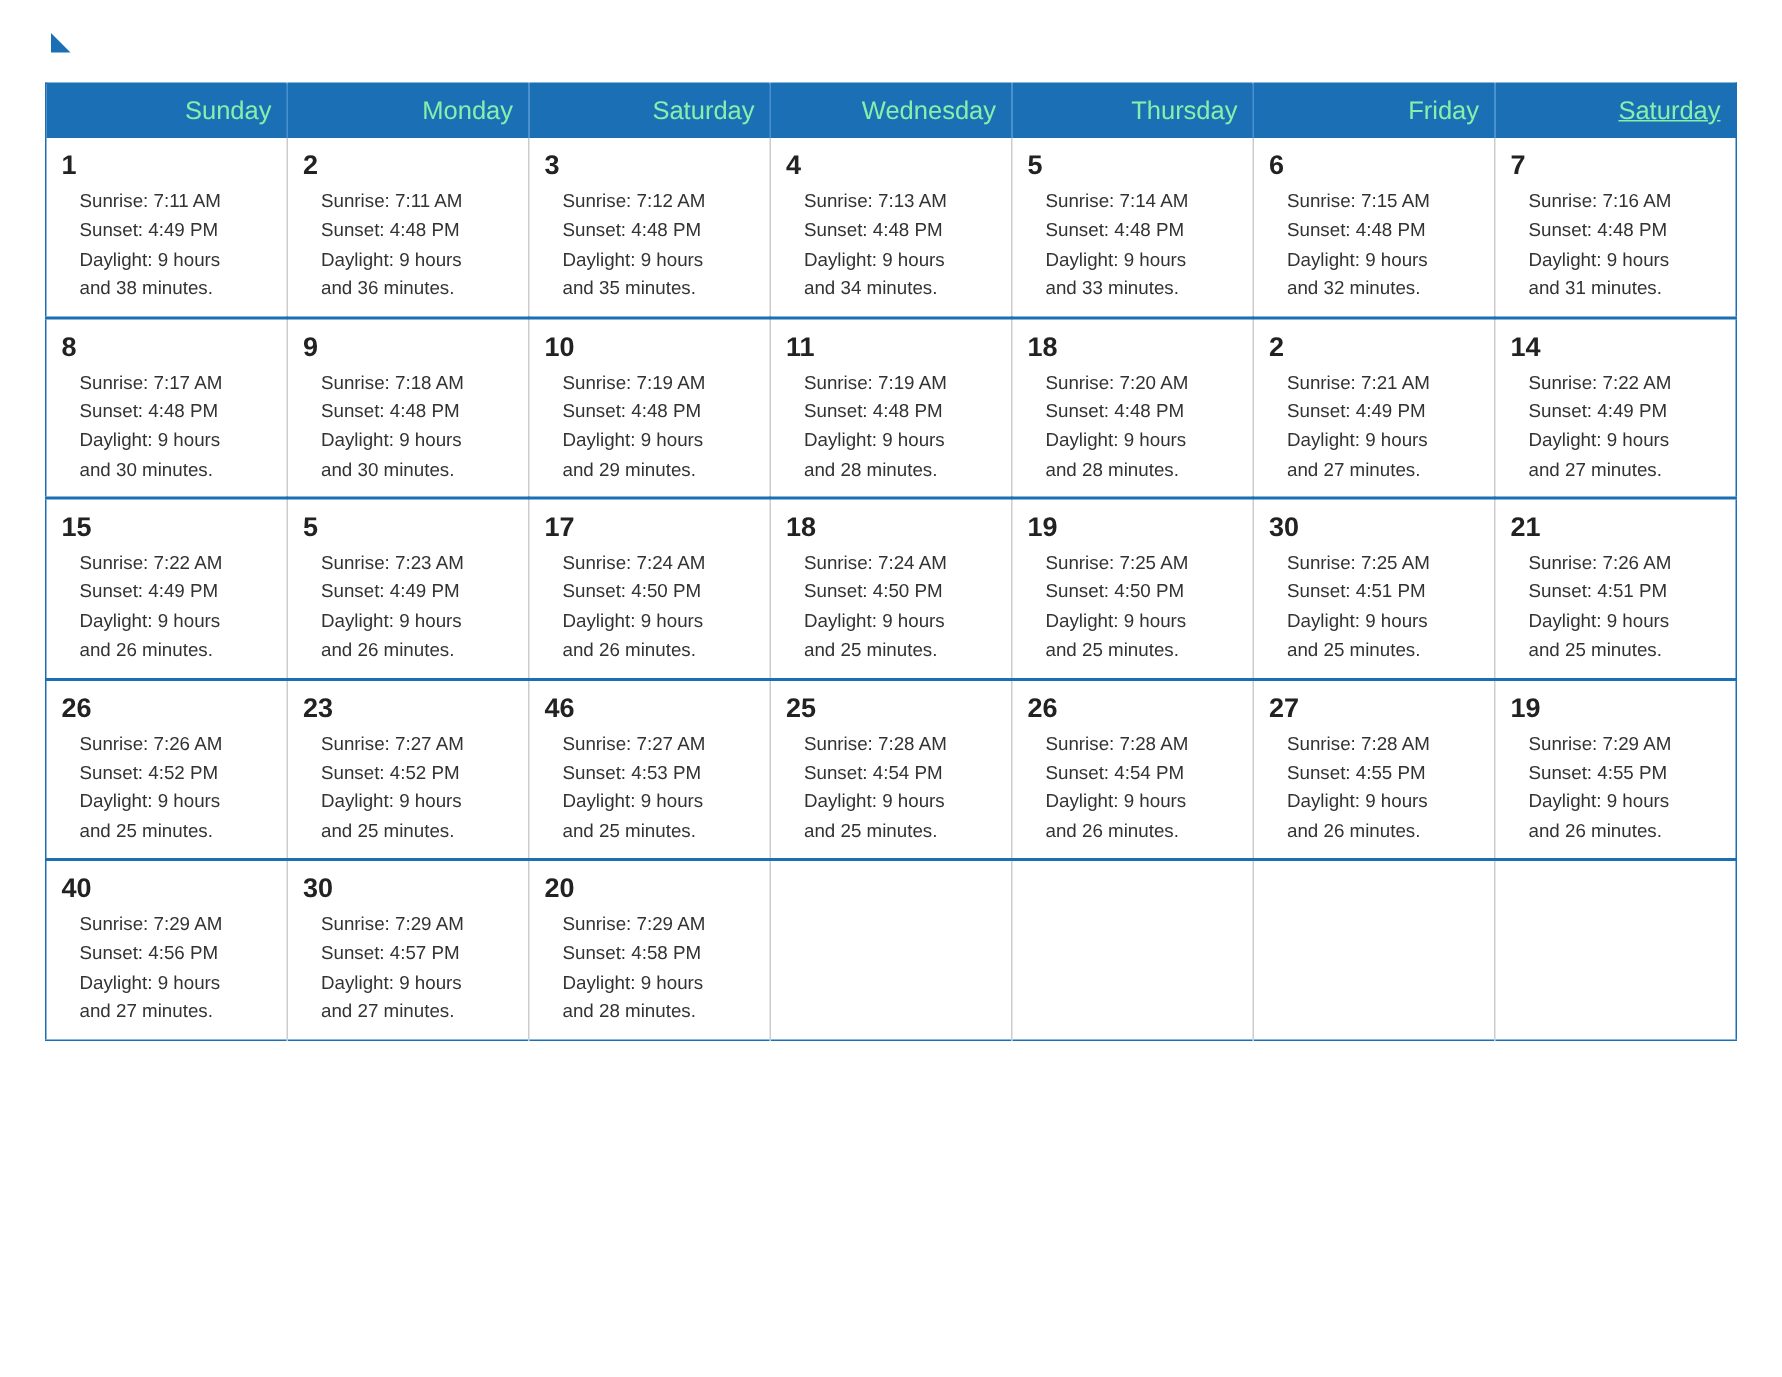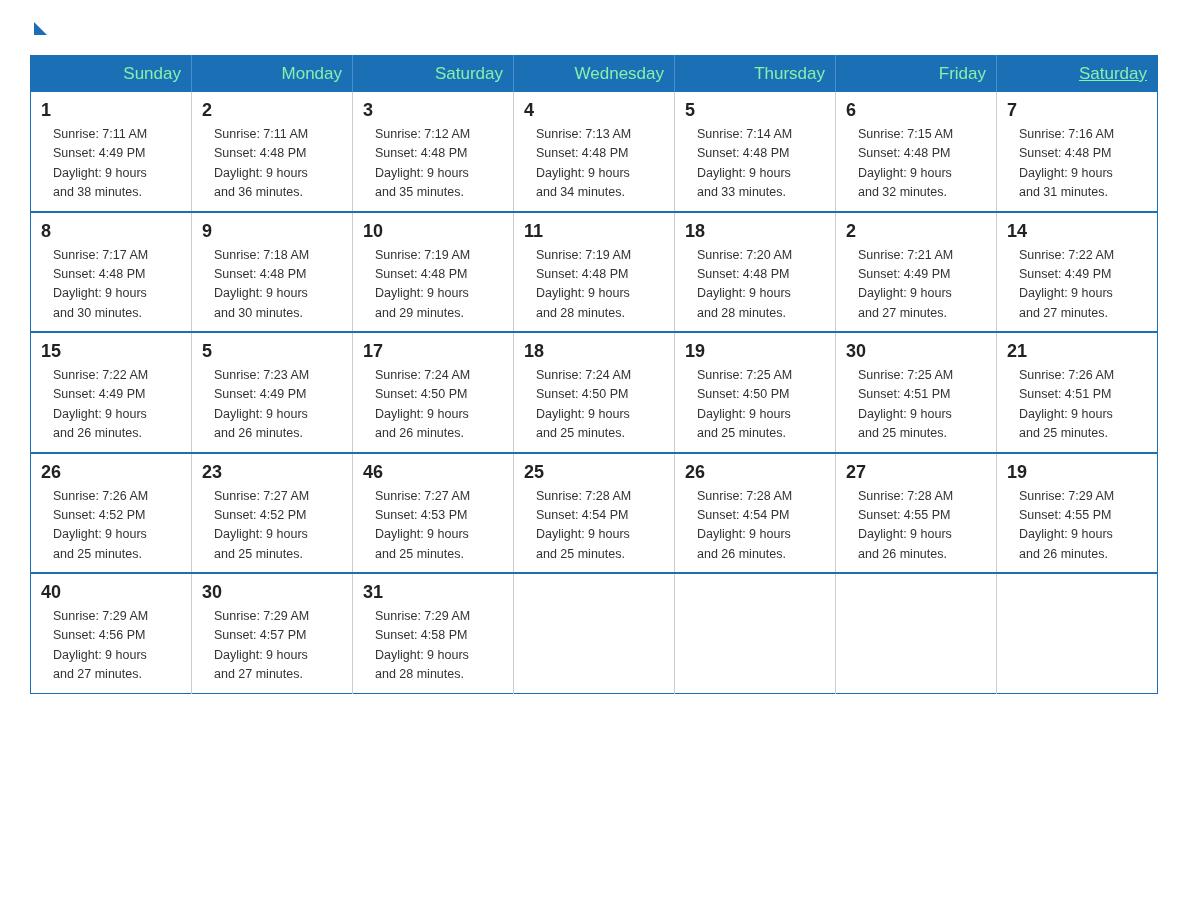--- a/index.html
+++ b/index.html
@@ -252,21 +252,21 @@
       <tr>
         <td>
           <div class="day-number">40</div>
           <div class="day-info">Sunrise: 7:29 AM<br>Sunset: 4:56 PM<br>Daylight: 9 hours<br>and 27 minutes.</div>
         </td>
         <td>
           <div class="day-number">30</div>
           <div class="day-info">Sunrise: 7:29 AM<br>Sunset: 4:57 PM<br>Daylight: 9 hours<br>and 27 minutes.</div>
         </td>
         <td>
-          <div class="day-number">31</div>
+          <div class="day-number">20</div>
           <div class="day-info">Sunrise: 7:29 AM<br>Sunset: 4:58 PM<br>Daylight: 9 hours<br>and 28 minutes.</div>
         </td>
         <td class="empty-cell"></td>
         <td class="empty-cell"></td>
         <td class="empty-cell"></td>
         <td class="empty-cell"></td>
       </tr>
     </tbody>
 </table>
 

